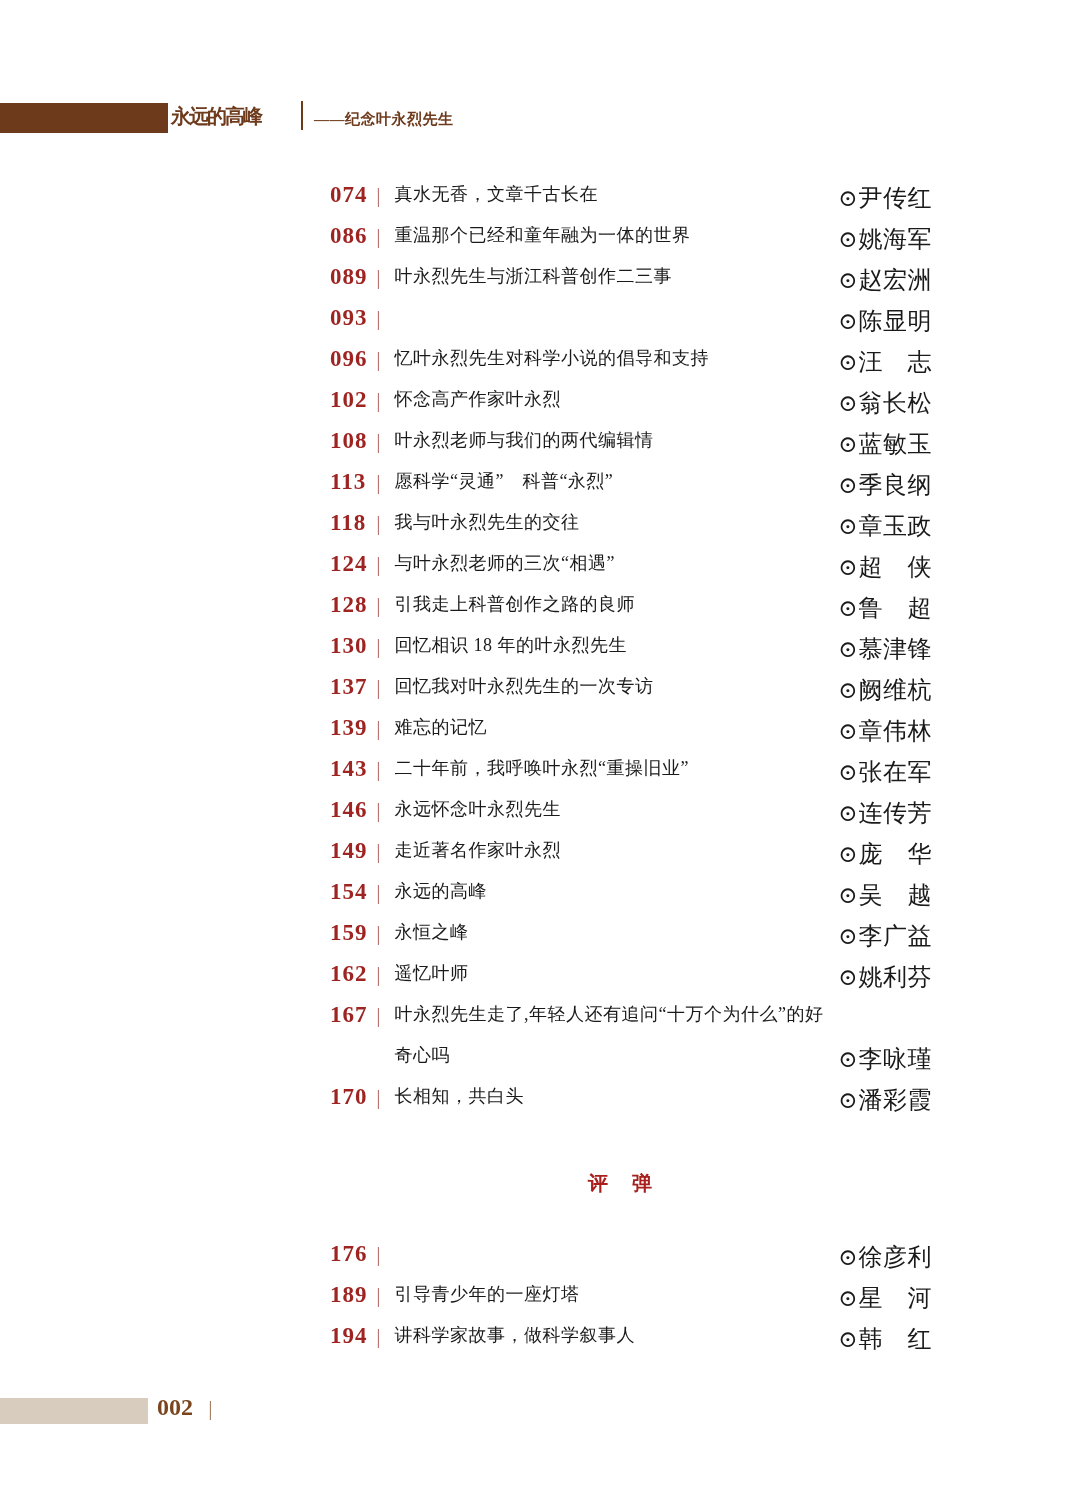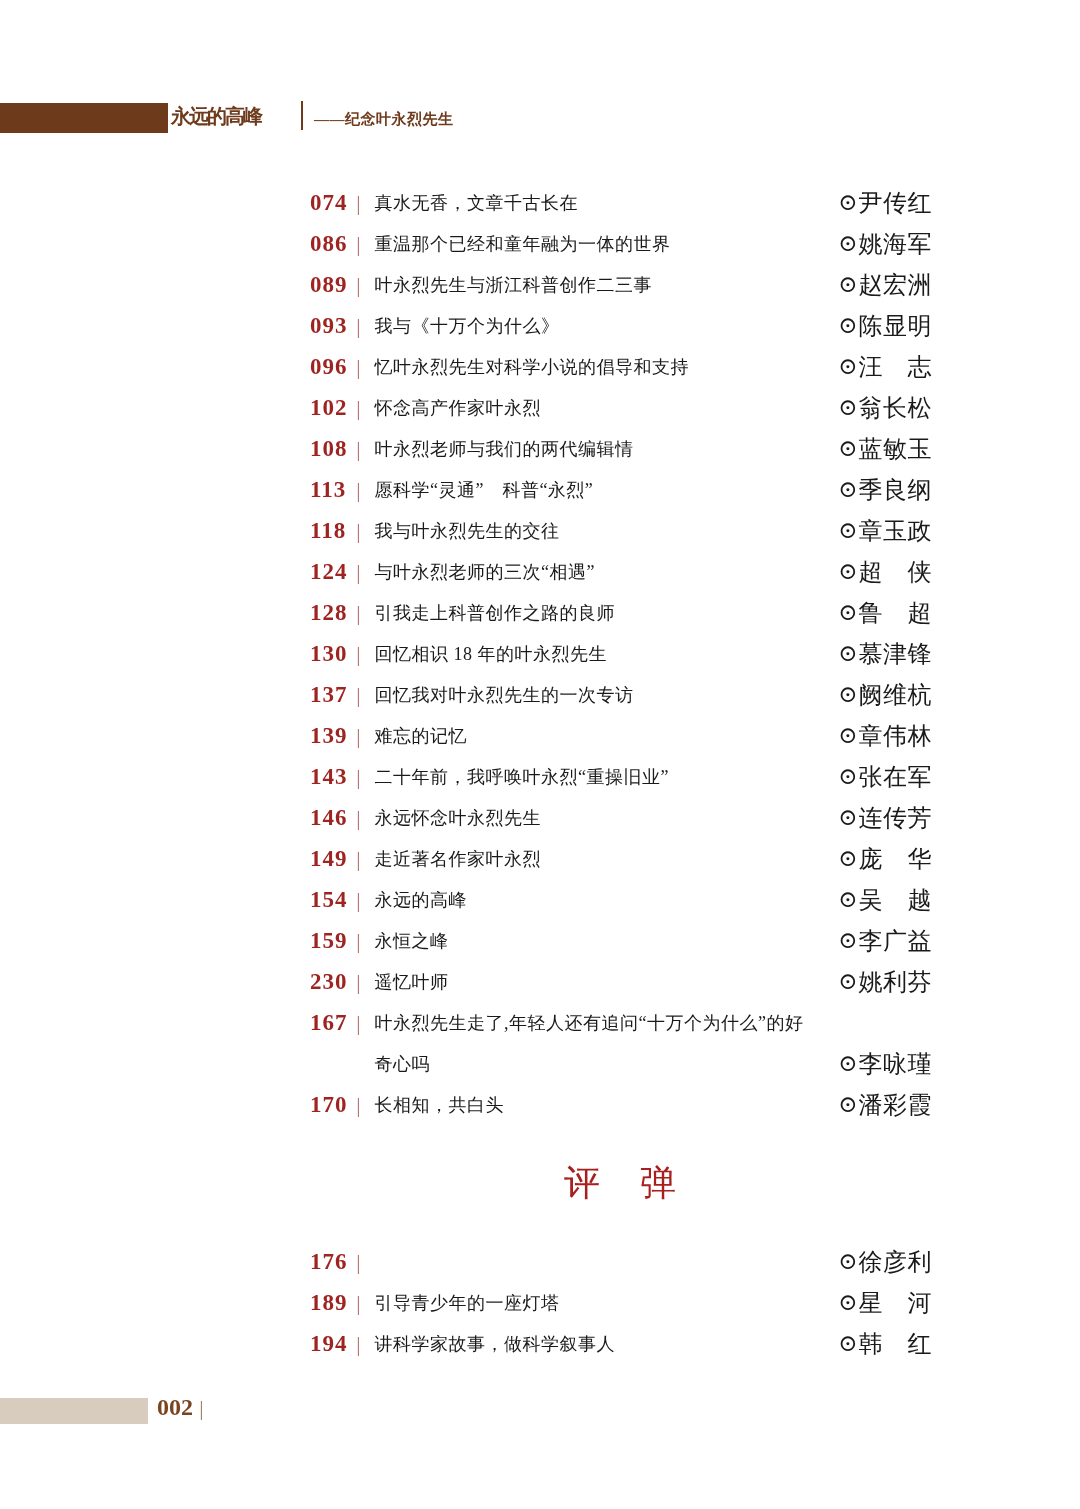--- a/index.html
+++ b/index.html
@@ -36,21 +36,21 @@
     position:absolute;left:314px;top:110px;
     font-size:15px;font-weight:700;color:var(--brown);
     letter-spacing:0.5px;white-space:nowrap;
   }
   
   .toc{
     position:absolute;left:310px;top:182px;width:622px;
   }
   .toc-row{display:block;}
   .toc-line{
-    display:flex;align-items:center;height:41px;
+    display:flex;align-items:flex-start;height:41px;margin-left:20px;
   }
   .row-num{
     flex:0 0 46px;width:46px;
     font-size:23px;font-weight:700;color:var(--number-red);
     letter-spacing:1px;
   }
   .num-sep{
     flex:0 0 auto;
     font-size:22px;font-weight:400;color:var(--sep-red);
     margin-right:14px;transform:scaleX(0.7);
@@ -61,31 +61,31 @@
     letter-spacing:0.5px;white-space:nowrap;
   }
   .row-author{
     margin-left:auto;display:flex;align-items:center;
     font-size:24px;color:var(--text);white-space:nowrap;
   }
   .bullet{font-size:23px;margin-right:1px;}
   .author-name{letter-spacing:0.5px;}
   .section-heading{
     height:116px;display:flex;align-items:center;justify-content:center;
-    font-size:36px;font-weight:400;color:var(--section-red);
+    font-size:20px;font-weight:700;color:var(--section-red);
     letter-spacing:2px;
   }
   
   .footer-bar{
     position:absolute;left:0;top:1398px;width:148px;height:26px;
     background:var(--footer-bar);
   }
   .footer-text{
     position:absolute;left:157px;top:1394px;
-    display:flex;align-items:center;gap:6px;
+    display:flex;align-items:center;gap:15px;
     font-size:24px;font-weight:700;color:var(--footer-text);
   }
   .footer-sep{
     font-weight:400;transform:scaleX(0.7);font-size:22px;
   }
 </style>
 </head>
 <body>
 
 <div class="header-bar"></div>
@@ -124,21 +124,20 @@
         <span class="row-author">
           <span class="bullet">⊙</span>
           <span class="author-name">赵宏洲</span>
         </span>
       </div>
     </div>
     <div class="toc-row">
       <div class="toc-line">
         <span class="row-num">093</span>
         <span class="num-sep">|</span>
-        <span class="row-title">我与《十万个为什么》</span>
         <span class="row-author">
           <span class="bullet">⊙</span>
           <span class="author-name">陈显明</span>
         </span>
       </div>
     </div>
     <div class="toc-row">
       <div class="toc-line">
         <span class="row-num">096</span>
         <span class="num-sep">|</span>
@@ -298,21 +297,21 @@
         <span class="num-sep">|</span>
         <span class="row-title">永恒之峰</span>
         <span class="row-author">
           <span class="bullet">⊙</span>
           <span class="author-name">李广益</span>
         </span>
       </div>
     </div>
     <div class="toc-row">
       <div class="toc-line">
-        <span class="row-num">230</span>
+        <span class="row-num">162</span>
         <span class="num-sep">|</span>
         <span class="row-title">遥忆叶师</span>
         <span class="row-author">
           <span class="bullet">⊙</span>
           <span class="author-name">姚利芬</span>
         </span>
       </div>
     </div>
     <div class="toc-row">
       <div class="toc-line">

